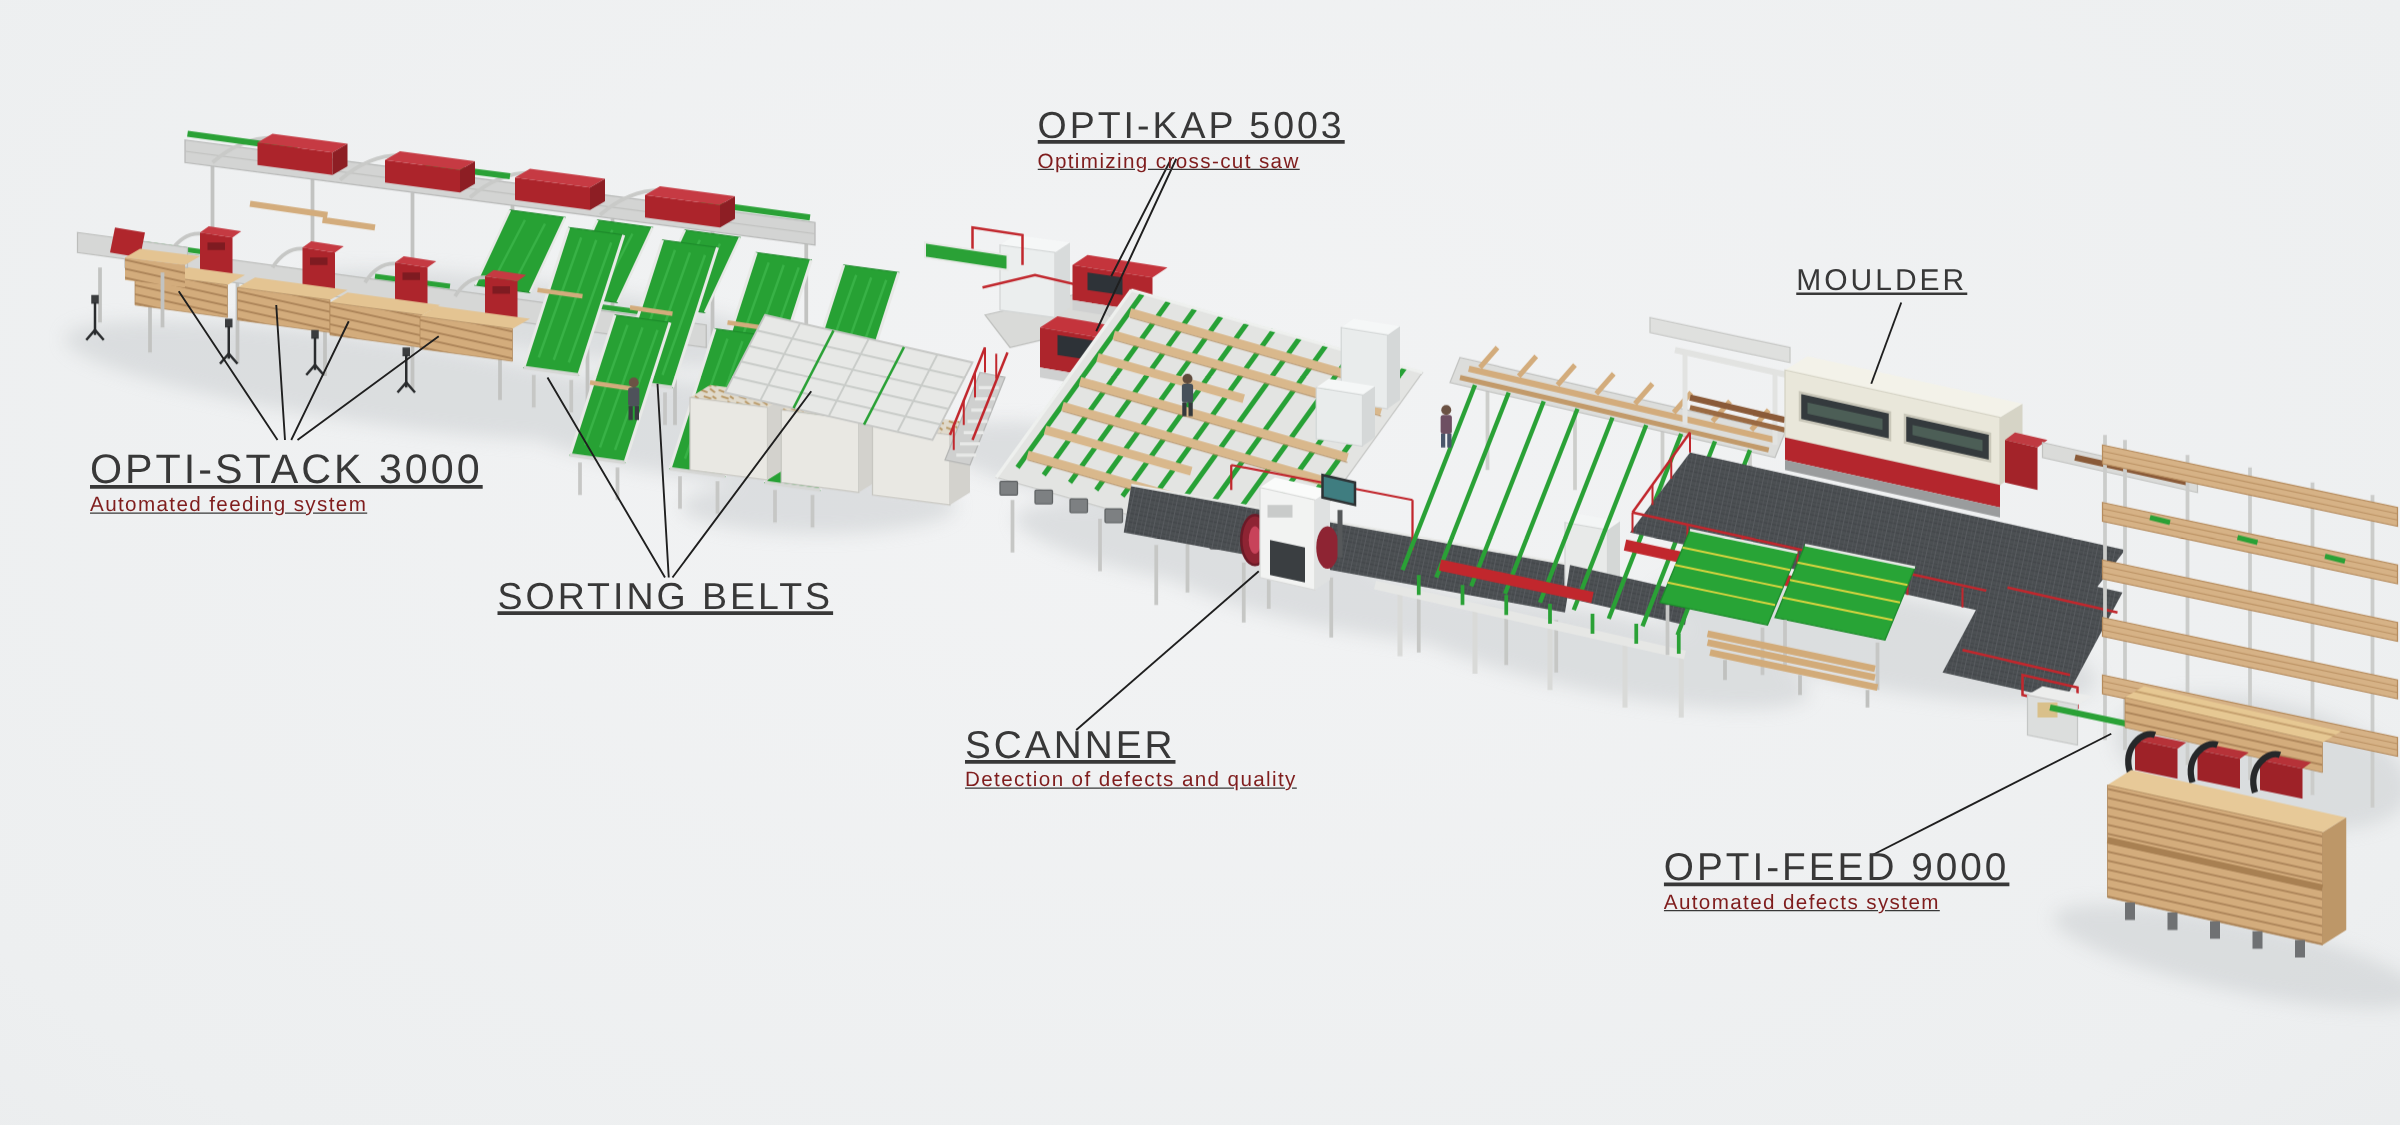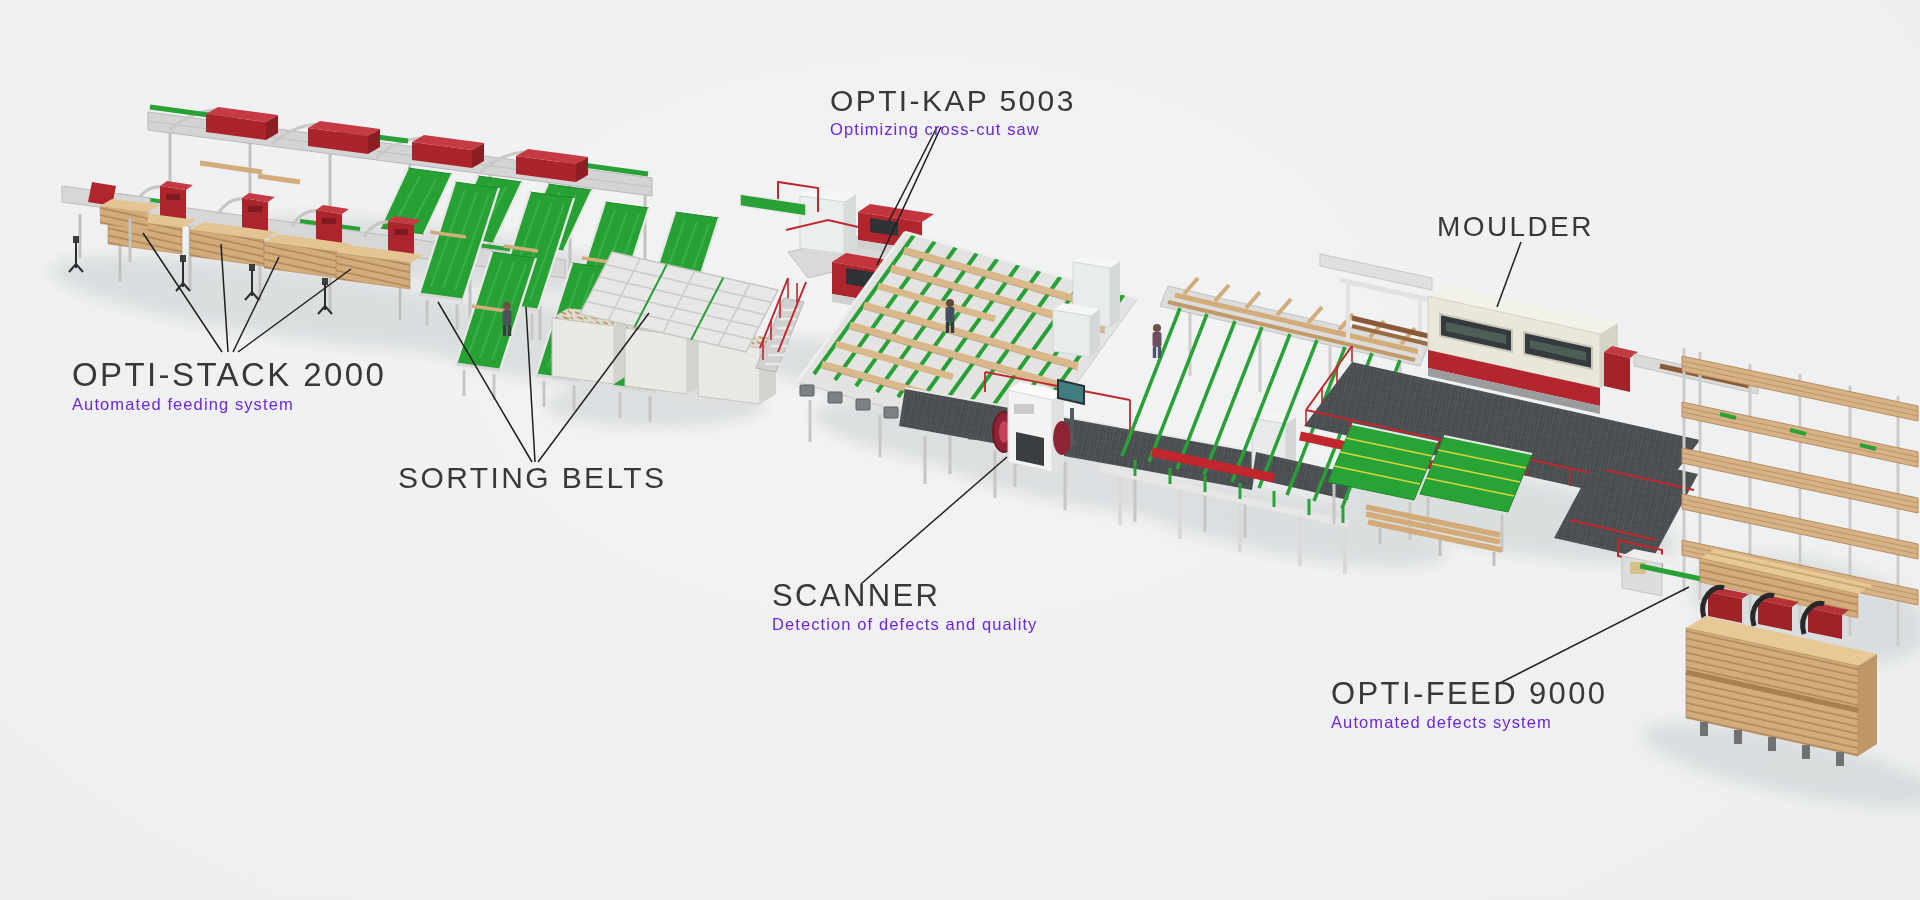--- a/index.html
+++ b/index.html
@@ -3,23 +3,23 @@
 <meta charset="utf-8">
 <style>
   html,body{margin:0;padding:0;}
   body{
     width:1920px;height:900px;overflow:hidden;
     font-family:"Liberation Sans",sans-serif;
     background:radial-gradient(115% 150% at 48% 38%, #f2f3f4 0%, #edeff0 52%, #e2e4e6 100%);
   }
   .stage{position:relative;width:1920px;height:900px;}
   .scene{position:absolute;left:0;top:0;}
-  .ann{position:absolute;color:#383838;z-index:5;}
+  .ann{position:absolute;color:#383838;z-index:5;text-decoration:underline;}
   .ann .t{line-height:1;white-space:nowrap;letter-spacing:2.4px;font-weight:400;}
-  .ann .s{font-size:16.5px;letter-spacing:1.1px;margin-top:4px;color:#6d28d9;white-space:nowrap;}
+  .ann .s{font-size:16.5px;letter-spacing:1.1px;margin-top:4px;color:#7f1d1d;white-space:nowrap;}
 </style>
 </head>
 <body>
 
 <div class="stage">
 
 <svg class="scene" width="1920" height="900" viewBox="0 0 1920 900">
 <defs>
   <filter id="soft" x="-40%" y="-40%" width="180%" height="180%">
           <feGaussianBlur stdDeviation="7"></feGaussianBlur>
@@ -402,35 +402,35 @@
   <path d="M1496 685 L1689 587"></path>
 </g>
 </svg>
 
 <div class="ann" style="left:830px;top:86px">
   <div class="t" style="font-size:30px">OPTI-KAP 5003</div>
   <div class="s">Optimizing cross-cut saw</div>
 </div>
 
 <div class="ann" style="left:72px;top:358px">
-  <div class="t" style="font-size:33px">OPTI-STACK 2000</div>
+  <div class="t" style="font-size:33px">OPTI-STACK 3000</div>
   <div class="s">Automated feeding system</div>
 </div>
 
 <div class="ann" style="left:772px;top:580px">
   <div class="t" style="font-size:31px">SCANNER</div>
   <div class="s">Detection of defects and quality</div>
 </div>
 
 <div class="ann" style="left:398px;top:463px">
   <div class="t" style="font-size:30px">SORTING BELTS</div>
 </div>
 
 <div class="ann" style="left:1437px;top:213px">
-  <div class="t" style="font-size:28px">MOULDER</div>
+  <div class="t" style="font-size:24px">MOULDER</div>
 </div>
 
 <div class="ann" style="left:1331px;top:678px">
   <div class="t" style="font-size:31px">OPTI-FEED 9000</div>
   <div class="s">Automated defects system</div>
 </div>
 
 </div>
 
 </body></html>

